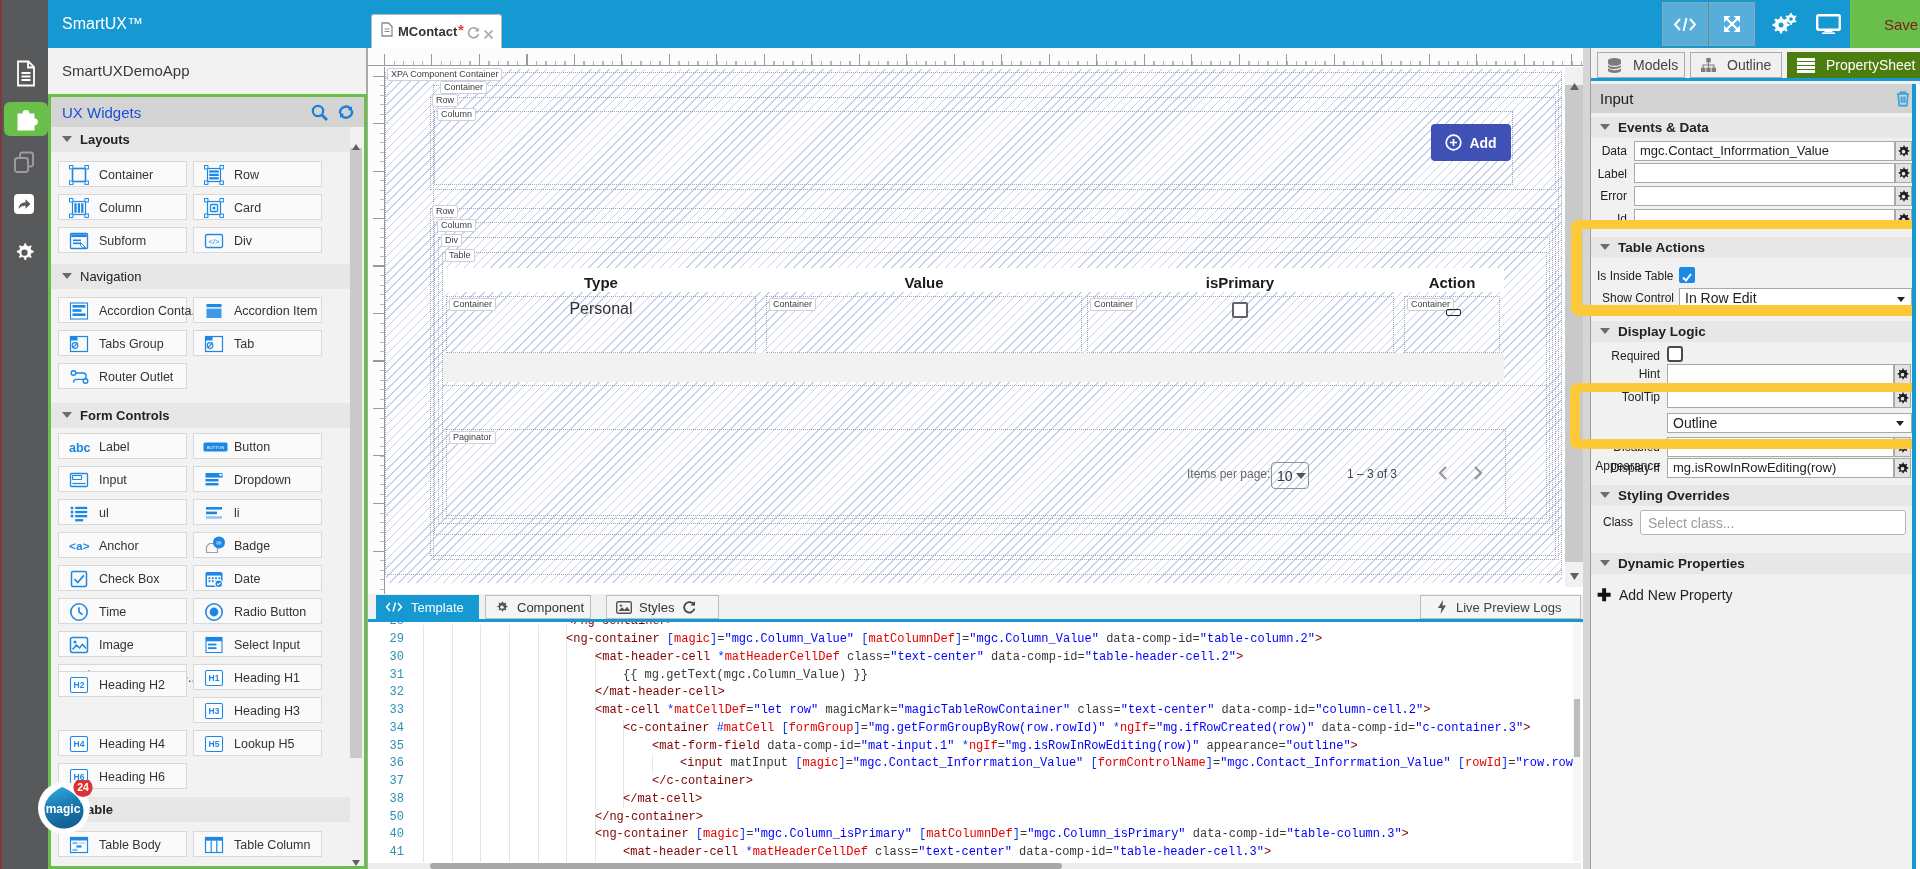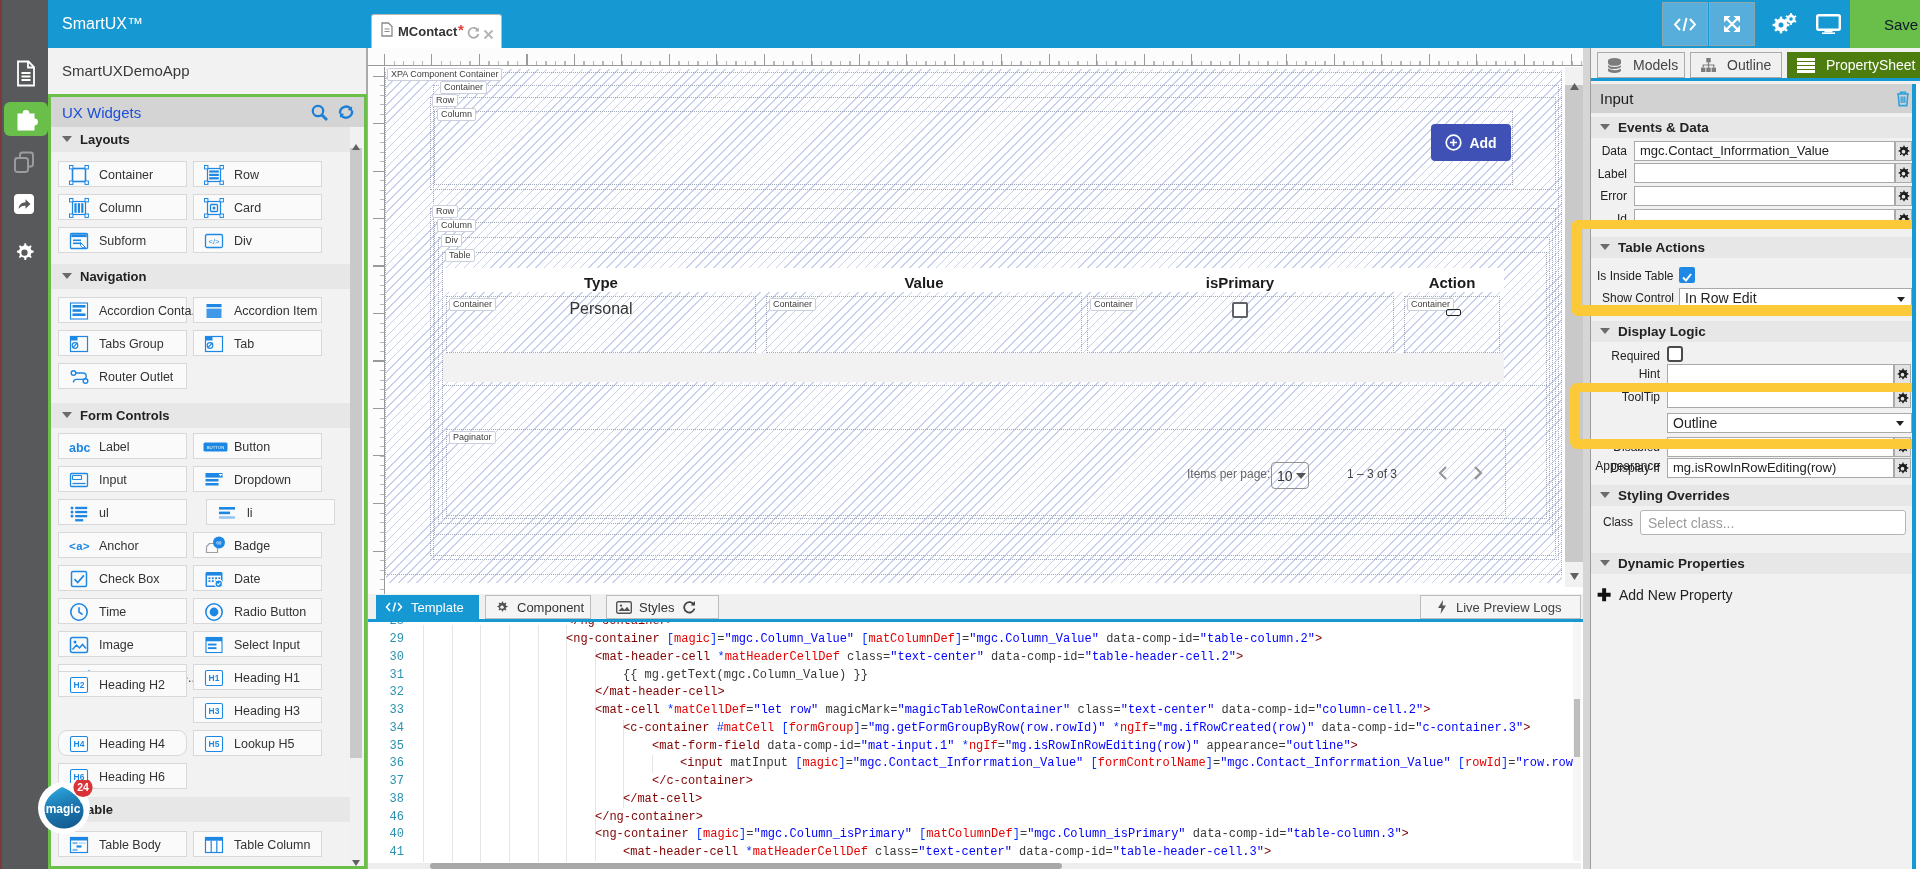--- a/index.html
+++ b/index.html
@@ -60,21 +60,21 @@
           <rect x="20.1" y="1.1" width="1.8" height="2.4" transform="rotate(180 21 7)" fill="#fff"></rect>
           <rect x="20.1" y="1.1" width="1.8" height="2.4" transform="rotate(240 21 7)" fill="#fff"></rect>
           <rect x="20.1" y="1.1" width="1.8" height="2.4" transform="rotate(300 21 7)" fill="#fff"></rect>
         </g>
       </svg></div>
     <div class="abs" style="left:1816px;top:14px;"><svg width="25" height="20" viewBox="0 0 25 20">
         <rect x="1.2" y="1.2" width="22.6" height="14.6" rx="1.5" fill="none" stroke="#fff" stroke-width="2.4"></rect>
         <rect x="8.5" y="16.8" width="8" height="1.6" fill="#fff"></rect>
         <rect x="6" y="18.4" width="13" height="1.6" fill="#fff"></rect>
       </svg></div>
-    <div class="abs" style="left:1850px;top:0;width:70px;height:48px;background:#6abf4b;color:#0f172a;font-size:15px;display:flex;align-items:center;justify-content:center;padding-left:32px;">Save</div>
+    <div class="abs" style="left:1850px;top:0;width:70px;height:48px;background:#6abf4b;color:#7f1d1d;font-size:15px;display:flex;align-items:center;justify-content:center;padding-left:32px;">Save</div>
     <div class="abs" style="left:0;top:0;width:48px;height:869px;background:#58595b;border-left:2px solid #7c3a3e"></div>
     <div class="abs" style="left:15px;top:60px;"><svg width="22" height="27" viewBox="0 0 22 27">
         <path d="M3 1.5 h10.5 l5.5 5.5 v18.5 h-16 z" fill="none" stroke="#fff" stroke-width="1.8"></path>
         <path d="M13 1.5 v6 h6" fill="none" stroke="#fff" stroke-width="1.8"></path>
         <path d="M6.5 13 h9 M6.5 16.5 h9 M6.5 20 h9" stroke="#fff" stroke-width="1.8"></path>
       </svg></div>
     <div class="abs" style="left:4px;top:102px;width:44px;height:34px;background:#6abf4b;border-radius:6px;"></div>
     <div class="abs" style="left:14px;top:104px;"><svg width="27" height="27" viewBox="0 0 27 27">
         <path d="M3.5 9.5 H8.6 A3.4 3.4 0 1 1 15.4 9.5 H20.5 V14.6 A3.4 3.4 0 1 1 20.5 21.4 V26.5 H3.5 Z" fill="#fff"></path>
       </svg></div>
@@ -170,21 +170,21 @@
     </div>
     <div class="witem" style="left:193px;top:227px;">
       <svg width="22" height="22" viewBox="0 0 22 22">
         <rect x="2.5" y="4.5" width="17" height="13" rx="1.5" fill="none" stroke="#1d87e4" stroke-width="1.3"></rect>
         <text x="11" y="14" font-family="Liberation Sans" font-size="7.5" fill="#1d87e4" text-anchor="middle">&lt;/&gt;</text>
       </svg>
       <span class="t">Div</span>
     </div>
     <div class="sechead abs" style="left:51px;top:264px;width:299px;height:25px;"></div>
     <div class="tri" style="left:62px;top:273px;"></div>
-    <div class="abs" style="left:80px;top:269px;font-size:13px;font-weight:bold;color:#222;">Navigation</div>
+    <div class="abs" style="left:80px;top:269px;font-size:13px;font-weight:normal;color:#222;">Navigation</div>
     <div class="witem" style="left:58px;top:297px;">
       <svg width="22" height="22" viewBox="0 0 22 22">
         <rect x="2.5" y="3" width="17" height="16" fill="#fff" stroke="#1d87e4" stroke-width="1.1"></rect>
         <rect x="4.5" y="5" width="13" height="2.6" fill="#1d87e4"></rect>
         <rect x="4.5" y="9.2" width="9" height="2.6" fill="#1d87e4"></rect>
         <rect x="4.5" y="13.4" width="13" height="2.6" fill="#1d87e4"></rect>
       </svg>
       <span class="t">Accordion Conta...</span>
     </div>
     <div class="witem" style="left:193px;top:297px;">
@@ -258,21 +258,21 @@
         <rect x="7.2" y="4.8" width="12" height="2.3" fill="#1d87e4"></rect>
         <circle cx="4" cy="5.9" r="1.5" fill="#1d87e4"></circle>
         <rect x="7.2" y="8.9" width="12" height="2.3" fill="#1d87e4"></rect>
         <circle cx="4" cy="10.0" r="1.5" fill="#1d87e4"></circle>
         <rect x="7.2" y="13.0" width="12" height="2.3" fill="#1d87e4"></rect>
         <circle cx="4" cy="14.1" r="1.5" fill="#1d87e4"></circle>
         <rect x="7.2" y="17.1" width="8" height="2.3" fill="#1d87e4"></rect>
       </svg>
       <span class="t">ul</span>
     </div>
-    <div class="witem" style="left:206px;top:499px;padding-left:46px;">
+    <div class="witem" style="left:193px;top:499px;padding-left:46px;">
       <svg width="22" height="22" viewBox="0 0 22 22">
         <rect x="3" y="5" width="16" height="2.6" fill="#1d87e4"></rect>
         <rect x="3" y="9.6" width="11" height="2.6" fill="#1d87e4"></rect>
         <rect x="3" y="14.2" width="16" height="2.6" fill="#1d87e4" opacity="0.45"></rect>
       </svg>
       <span class="t">li</span>
     </div>
     <div class="witem" style="left:58px;top:532px;">
       <svg width="28" height="22" viewBox="0 0 28 22">
         <text x="1" y="15" font-family="Liberation Mono" font-weight="bold" font-size="11.5" fill="#1d87e4">&lt;a&gt;</text>
@@ -362,21 +362,21 @@
       </svg>
       <span class="t">Heading H2</span>
     </div>
     <div class="witem" style="left:193px;top:697px;">
       <svg width="22" height="22" viewBox="0 0 22 22">
         <rect x="2.5" y="3.5" width="17" height="15" rx="1.5" fill="#fff" stroke="#1d87e4" stroke-width="1.1"></rect>
         <text x="11" y="14.3" font-size="8.5" font-weight="bold" fill="#1d87e4" text-anchor="middle" font-family="Liberation Sans">H3</text>
       </svg>
       <span class="t">Heading H3</span>
     </div>
-    <div class="witem" style="left:58px;top:730px;border-radius:9px;">
+    <div class="witem" style="left:58px;top:730px;">
       <svg width="22" height="22" viewBox="0 0 22 22">
         <rect x="2.5" y="3.5" width="17" height="15" rx="1.5" fill="#fff" stroke="#1d87e4" stroke-width="1.1"></rect>
         <text x="11" y="14.3" font-size="8.5" font-weight="bold" fill="#1d87e4" text-anchor="middle" font-family="Liberation Sans">H4</text>
       </svg>
       <span class="t">Heading H4</span>
     </div>
     <div class="witem" style="left:193px;top:730px;">
       <svg width="22" height="22" viewBox="0 0 22 22">
         <rect x="2.5" y="3.5" width="17" height="15" rx="1.5" fill="#fff" stroke="#1d87e4" stroke-width="1.1"></rect>
         <text x="11" y="14.3" font-size="8.5" font-weight="bold" fill="#1d87e4" text-anchor="middle" font-family="Liberation Sans">H5</text>
@@ -572,21 +572,21 @@
     <div class="ln" style="left:370px;top:719.8px;">34</div>
     <div class="cl" style="left:623px;top:719.8px;width:950px;overflow:hidden;"><span class="tag">&lt;c-container</span> <span class="brk">#</span><span class="attr">matCell</span> <span class="brk">[</span><span class="attr">formGroup</span><span class="brk">]</span>=<span class="str">"mg.getFormGroupByRow(row.rowId)"</span> <span class="brk">*</span><span class="attr">ngIf</span>=<span class="str">"mg.ifRowCreated(row)"</span> data-comp-id=<span class="str">"c-container.3"</span><span class="tag">&gt;</span></div>
     <div class="ln" style="left:370px;top:737.5px;">35</div>
     <div class="cl" style="left:652px;top:737.5px;width:921px;overflow:hidden;"><span class="tag">&lt;mat-form-field</span> data-comp-id=<span class="str">"mat-input.1"</span> <span class="brk">*</span><span class="attr">ngIf</span>=<span class="str">"mg.isRowInRowEditing(row)"</span> appearance=<span class="str">"outline"</span><span class="tag">&gt;</span></div>
     <div class="ln" style="left:370px;top:755.2px;">36</div>
     <div class="cl" style="left:680px;top:755.2px;width:893px;overflow:hidden;"><span class="tag">&lt;input</span> matInput <span class="brk">[</span><span class="attr">magic</span><span class="brk">]</span>=<span class="str">"mgc.Contact_Inforrmation_Value"</span> <span class="brk">[</span><span class="attr">formControlName</span><span class="brk">]</span>=<span class="str">"mgc.Contact_Inforrmation_Value"</span> <span class="brk">[</span><span class="attr">rowId</span><span class="brk">]</span>=<span class="str">"row.rowIdXXX"</span></div>
     <div class="ln" style="left:370px;top:773.0px;">37</div>
     <div class="cl" style="left:652px;top:773.0px;width:921px;overflow:hidden;"><span class="tag">&lt;/c-container</span><span class="tag">&gt;</span></div>
     <div class="ln" style="left:370px;top:790.8px;">38</div>
     <div class="cl" style="left:623px;top:790.8px;width:950px;overflow:hidden;"><span class="tag">&lt;/mat-cell</span><span class="tag">&gt;</span></div>
-    <div class="ln" style="left:370px;top:808.5px;">46</div>
+    <div class="ln" style="left:370px;top:808.5px;">50</div>
     <div class="cl" style="left:595px;top:808.5px;width:978px;overflow:hidden;"><span class="tag">&lt;/ng-container</span><span class="tag">&gt;</span></div>
     <div class="ln" style="left:370px;top:826.2px;">40</div>
     <div class="cl" style="left:595px;top:826.2px;width:978px;overflow:hidden;"><span class="tag">&lt;ng-container</span> <span class="brk">[</span><span class="attr">magic</span><span class="brk">]</span>=<span class="str">"mgc.Column_isPrimary"</span> <span class="brk">[</span><span class="attr">matColumnDef</span><span class="brk">]</span>=<span class="str">"mgc.Column_isPrimary"</span> data-comp-id=<span class="str">"table-column.3"</span><span class="tag">&gt;</span></div>
     <div class="ln" style="left:370px;top:844.0px;">41</div>
     <div class="cl" style="left:623px;top:844.0px;width:950px;overflow:hidden;"><span class="tag">&lt;mat-header-cell</span> <span class="brk">*</span><span class="attr">matHeaderCellDef</span> class=<span class="str">"text-center"</span> data-comp-id=<span class="str">"table-header-cell.3"</span><span class="tag">&gt;</span></div>
     <div class="ln" style="left:370px;top:861.8px;">42</div>
     <div class="cl" style="left:652px;top:861.8px;width:921px;overflow:hidden;">{{ mg.getText(mgc.Column_isPrimary) }}</div>
     <div class="abs" style="left:368px;top:863px;width:1213px;height:6px;background:#ededed;"></div>
     <div class="abs" style="left:430px;top:863px;width:632px;height:6px;background:#a8a8a8;border-radius:3px;"></div>
     <div class="abs" style="left:1573px;top:622px;width:8px;height:239px;background:#f6f6f6;"></div>

